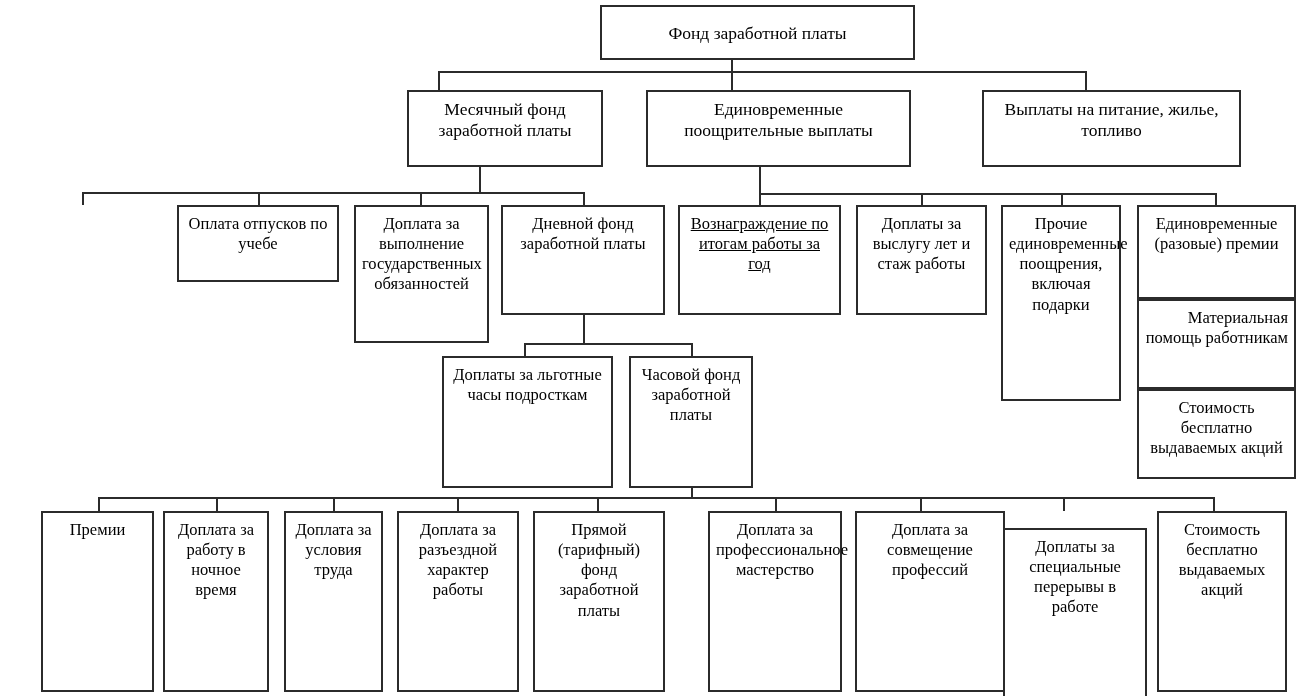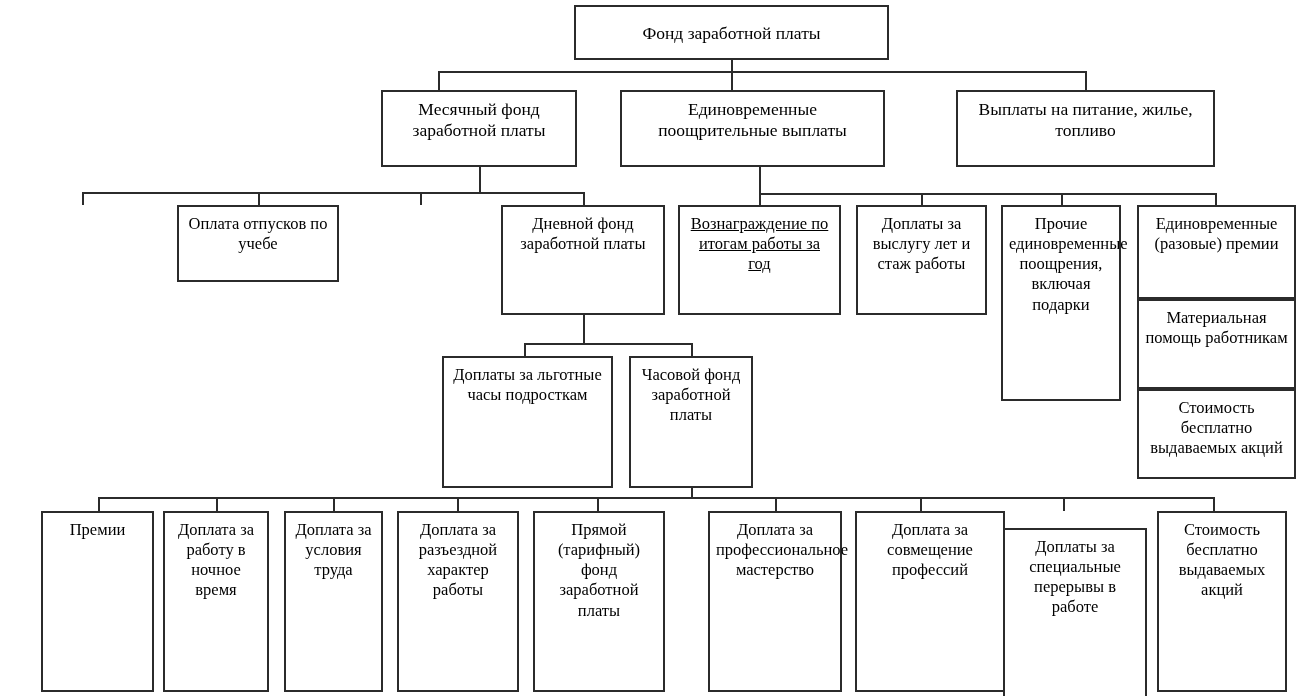--- a/index.html
+++ b/index.html
@@ -26,21 +26,21 @@
     text-align: center;
     color: #000000;
     line-height: 1.22;
     padding: 7px 6px 4px 6px;
     z-index: 2;
   }
   .node span {
     display: block;
     width: 100%;
   }
-  .fs-17 { font-size: 17.5px; }
+  .fs-17 { font-size: 17.5px; margin-left: 26px; }
   .fs-16 { font-size: 16.5px; }
 
   
   .hline {
     position: absolute;
     height: 0;
     border-top: 2px solid #2b2b2b;
     z-index: 1;
   }
   .vline {
@@ -103,38 +103,41 @@
   <div class="node fs-17" style="left:620px; top:90px; width:265px; height:77px;">
     <span>Единовременные поощрительные выплаты</span>
   </div>
   <div class="node fs-17" style="left:956px; top:90px; width:259px; height:77px;">
     <span>Выплаты на питание, жилье, топливо</span>
   </div>
 
   <div class="node fs-16" style="left:177px; top:205px; width:162px; height:77px;">
     <span>Оплата отпусков по учебе</span>
   </div>
+  <div class="node fs-16" style="left:354px; top:205px; width:135px; height:138px;">
+    <span>Доплата за выполнение государственных обязанностей</span>
+  </div>
   <div class="node fs-16" style="left:501px; top:205px; width:164px; height:110px;">
     <span>Дневной фонд заработной платы</span>
   </div>
 
   <div class="node fs-16" style="left:678px; top:205px; width:163px; height:110px;text-decoration:underline;">
     <span>Вознаграждение по итогам работы за год</span>
   </div>
   <div class="node fs-16" style="left:856px; top:205px; width:131px; height:110px;">
     <span>Доплаты за выслугу лет и стаж работы</span>
   </div>
   <div class="node fs-16" style="left:1001px; top:205px; width:120px; height:196px;">
     <span>Прочие единовременные поощрения, включая подарки</span>
   </div>
 
   <div class="node fs-16" style="left:1137px; top:205px; width:159px; height:94px;">
     <span>Единовременные (разовые) премии</span>
   </div>
-  <div class="node fs-16" style="left:1137px; top:299px; width:159px; height:90px;">
+  <div class="node fs-16" style="left:1137px; top:299px; width:159px; height:90px;text-align:right;">
     <span>Материальная помощь работникам</span>
   </div>
   <div class="node fs-16" style="left:1137px; top:389px; width:159px; height:90px;">
     <span>Стоимость бесплатно выдаваемых акций</span>
   </div>
 
   <div class="node fs-16" style="left:442px; top:356px; width:171px; height:132px;justify-content:flex-end;">
     <span>Доплаты за льготные часы подросткам</span>
   </div>
   <div class="node fs-16" style="left:629px; top:356px; width:124px; height:132px;">

